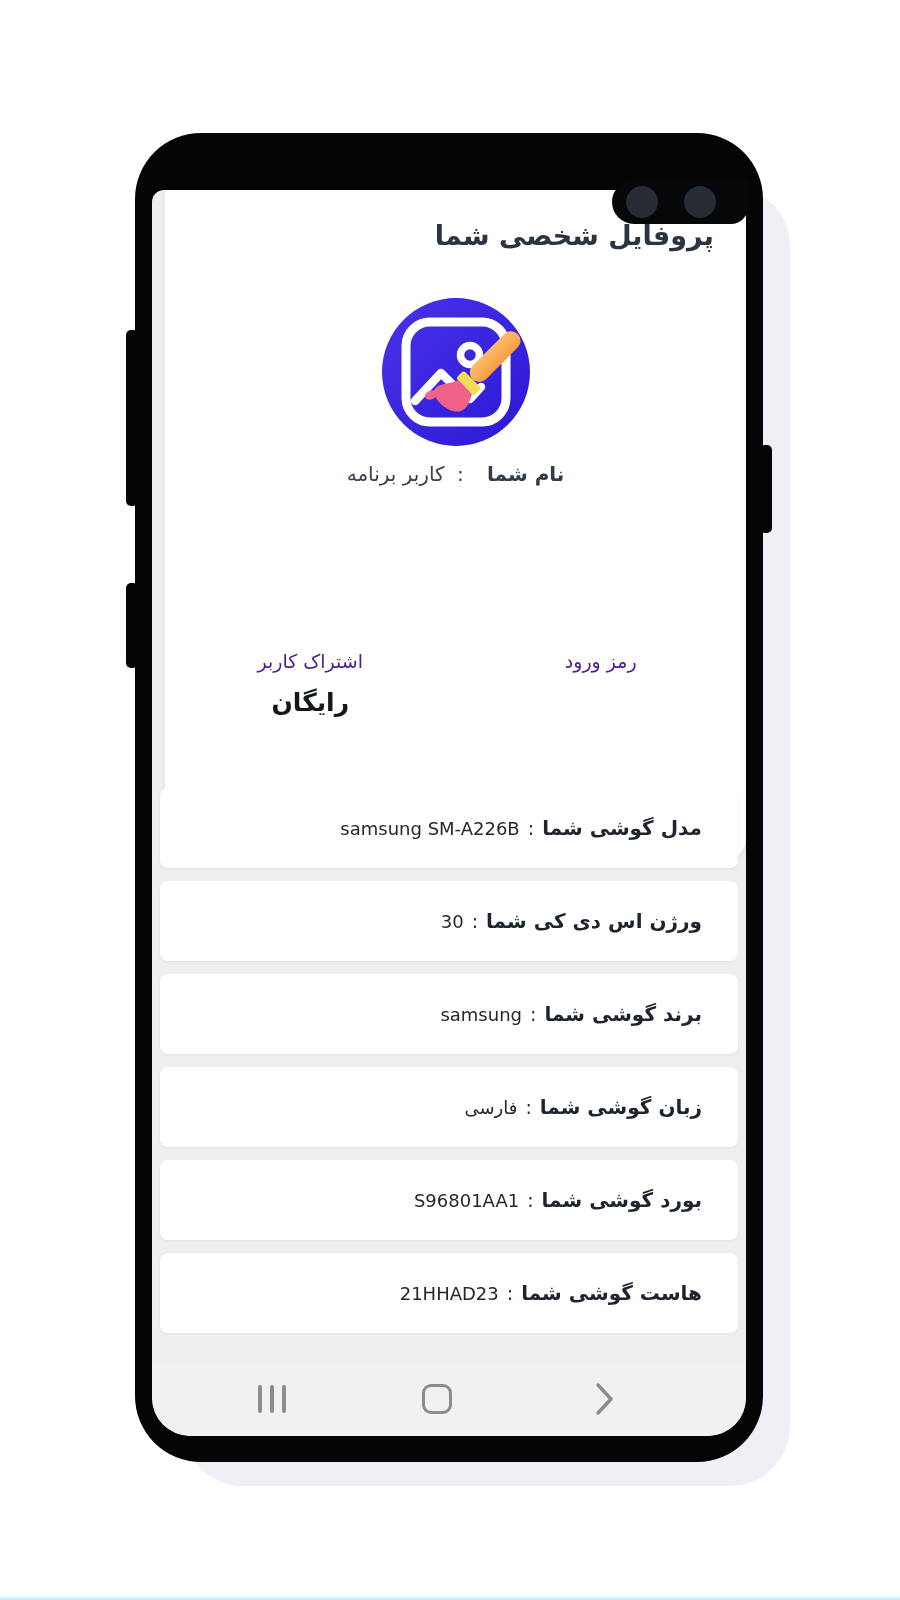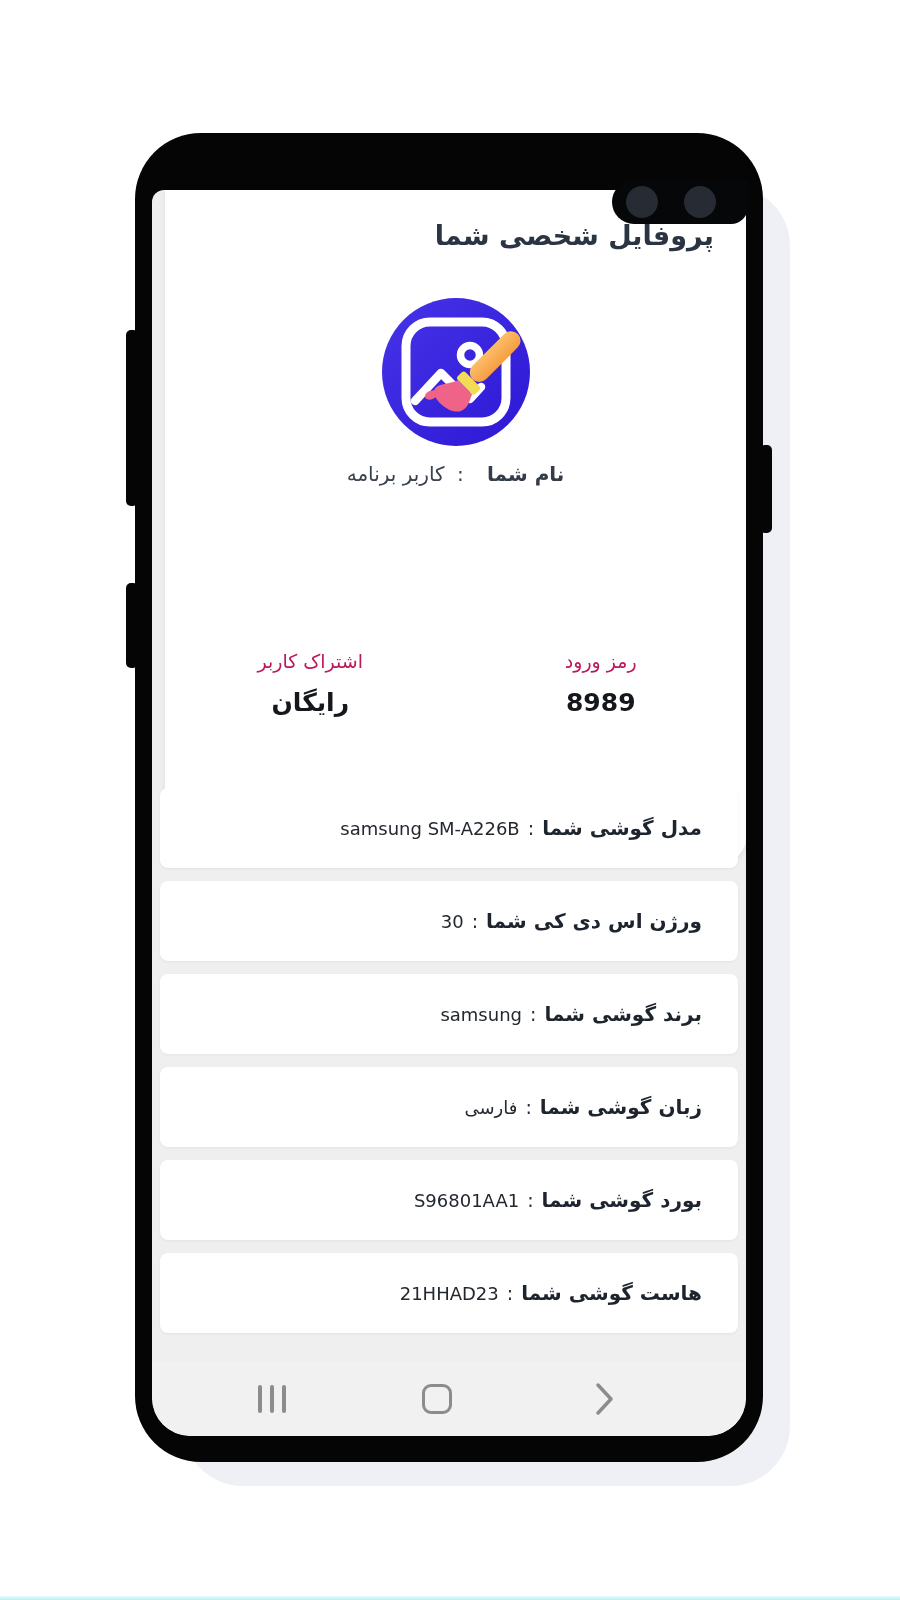--- a/index.html
+++ b/index.html
@@ -44,21 +44,21 @@
   .name-line { position:absolute; top:272px; width:100%; text-align:center;
                font-size:20px; color:#39424e; }
   .name-line .lbl { font-weight:600; color:#333c48;margin-left:11px; }
   .name-line .sep { margin:0 6px; color:#39424e; }
 
   .welcome { position:absolute; top:318px; left:27px; right:27px; text-align:center;
              font-size:21px; line-height:38px; color:#bcc0c6; }
 
   .stats-row { position:absolute; top:460px; left:0; right:0; display:flex; }
   .stat { width:50%; text-align:center; }
-  .stat .stat-label { font-size:19px; color:#be185d; }
+  .stat .stat-label { font-size:19px; color:#4c1d95; }
   .stat .stat-value { margin-top:16px; font-size:25px; font-weight:700; color:#14181d; }
 
   
   .cards { position:absolute; top:598px; left:8px; right:8px; }
   .info-card { height:80px; margin-bottom:13px; background:#ffffff; border-radius:8px;
                box-shadow:0 1px 3px rgba(0,0,0,0.05); display:flex; align-items:center;
                padding-right:36px; padding-left:20px; }
   .info-card .card-label { font-size:20px; font-weight:700; color:#1d242e; }
   .info-card .card-sep   { margin:0 8px; font-size:19px; color:#2a2f36; }
   .info-card .card-value { font-size:18px; color:#23282f;text-align:center; }
@@ -126,21 +126,20 @@
         <div class="name-line">
           <span class="lbl">نام شما</span>
           <span class="sep">:</span>
           <span class="val">کاربر برنامه</span>
         </div>
 
 
         <div class="stats-row">
           <div class="stat">
             <div class="stat-label">رمز ورود</div>
-            <div class="stat-value">8989</div>
           </div>
           <div class="stat">
             <div class="stat-label">اشتراک کاربر</div>
             <div class="stat-value">رایگان</div>
           </div>
         </div>
       </div>
 
       <div class="cards">
 

